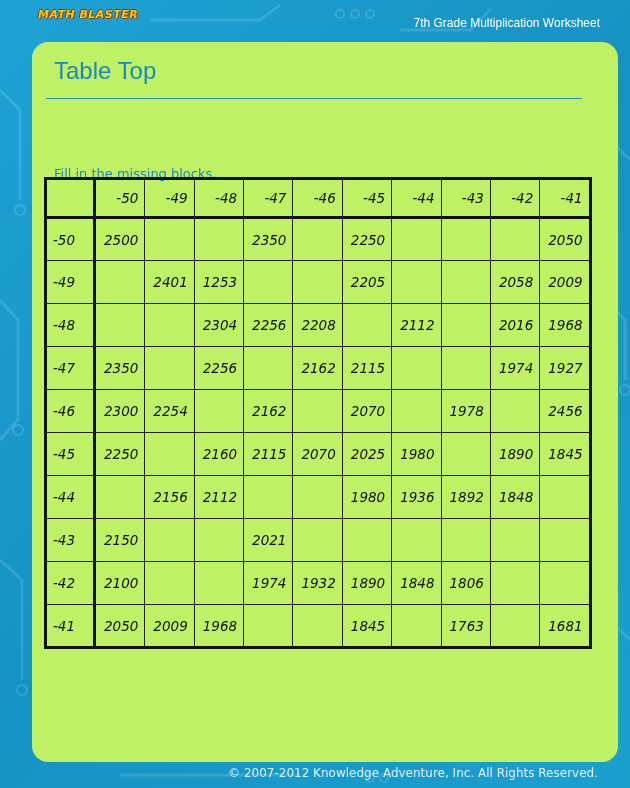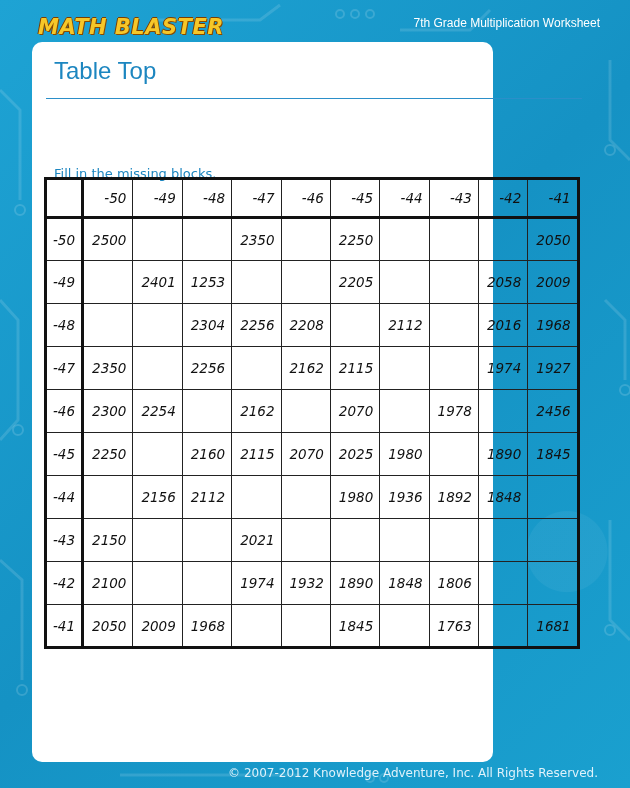--- a/index.html
+++ b/index.html
@@ -10,35 +10,35 @@
     background: #1a9bcb;
     background-image:
       radial-gradient(circle at 10% 20%, rgba(255,255,255,0.06) 0 30px, transparent 31px),
       radial-gradient(circle at 90% 70%, rgba(255,255,255,0.05) 0 40px, transparent 41px),
       linear-gradient(135deg, #1ea3d4 0%, #1592c4 50%, #1aa0cf 100%);
   }
   .circuit {
     position: absolute; inset: 0; pointer-events: none;
   }
   .logo {
-    position: absolute; left: 38px; top: 15px;
+    position: absolute; left: 38px; top: 8px;
     font-family: "DejaVu Sans", sans-serif;
     font-weight: bold; font-style: italic;
-    font-size: 21px; letter-spacing: 0.5px;
+    font-size: 11px; letter-spacing: 0.5px;
     color: #f6c728;
     text-shadow: 1px 1px 0 #8a4b00, -1px 0 0 #7a3d00, 0 -1px 0 #7a3d00;
   }
   .subtitle {
     position: absolute; right: 30px; top: 16px;
     font-family: "Liberation Sans", sans-serif;
     font-size: 12px; color: #ffffff; text-align: center;
   }
   .card {
-    position: absolute; left: 32px; top: 42px; width: 461px; height: 720px;
-    background: #ffffff; border-radius: 10px;
+    position: absolute; left: 32px; top: 42px; width: 586px; height: 720px;
+    background: #bef264; border-radius: 16px;
   }
   .title {
     position: absolute; left: 22px; top: 15px;
     font-family: "Liberation Sans", sans-serif;
     font-size: 24px; color: #1c86c0;
   }
   .rule {
     position: absolute; left: 14px; top: 56px; width: 536px; height: 1px;
     background: #2b8fc9;
   }

